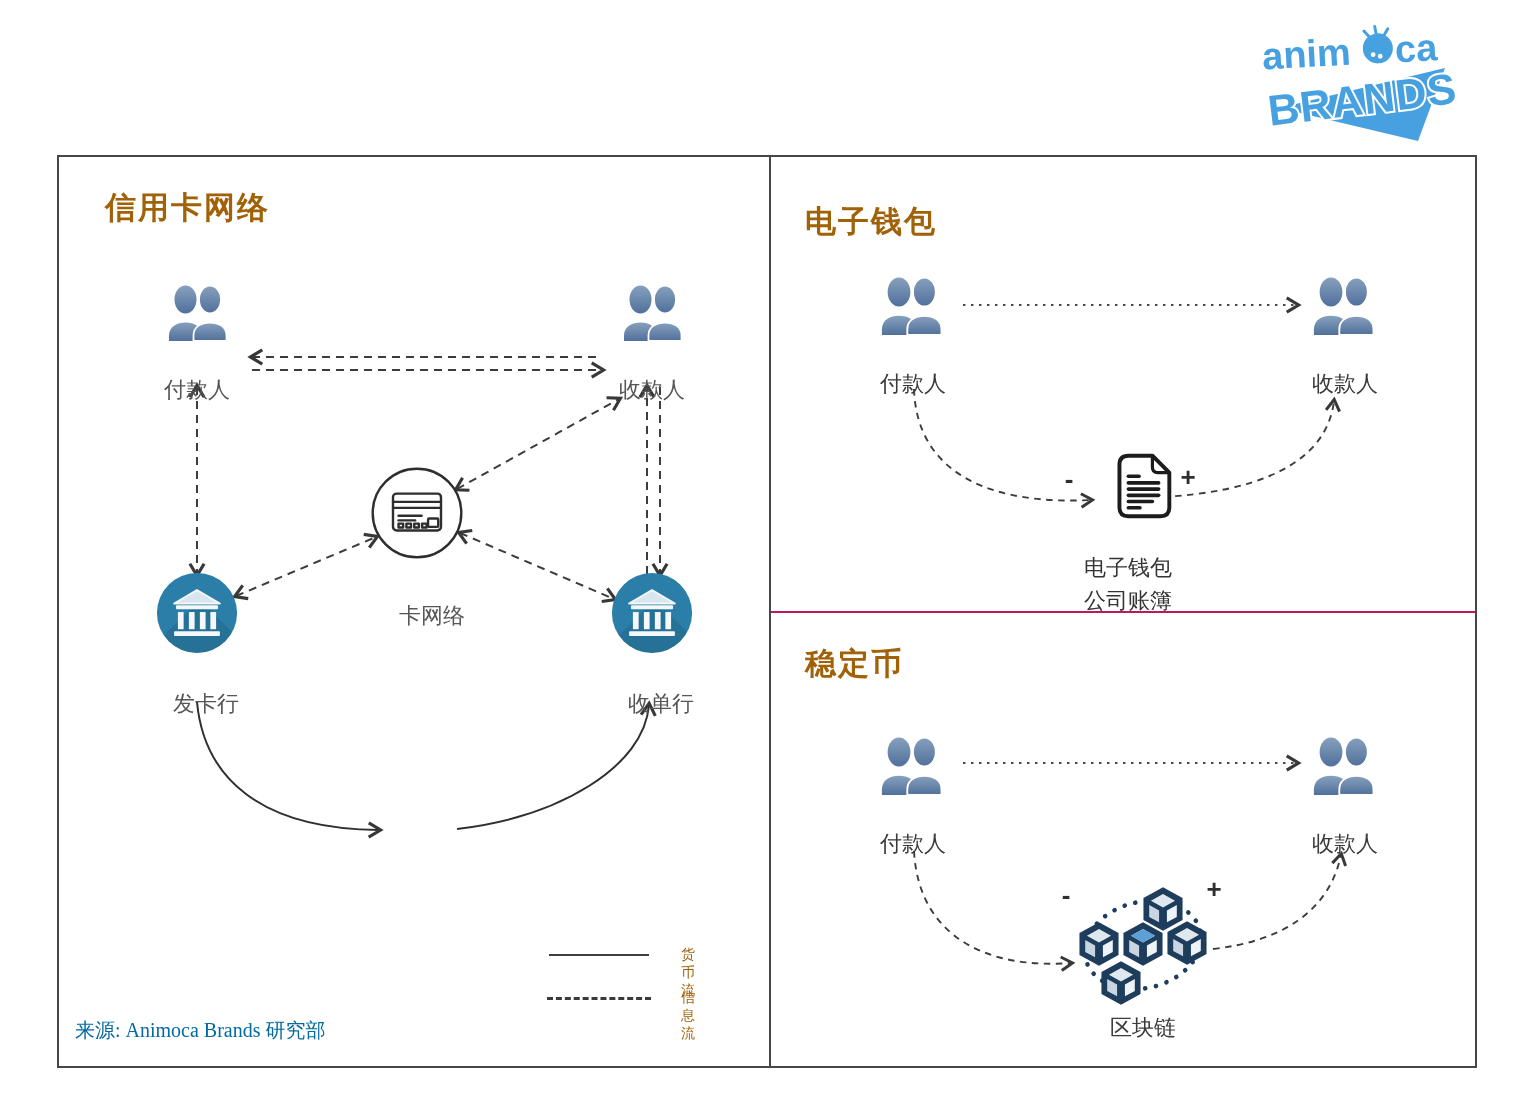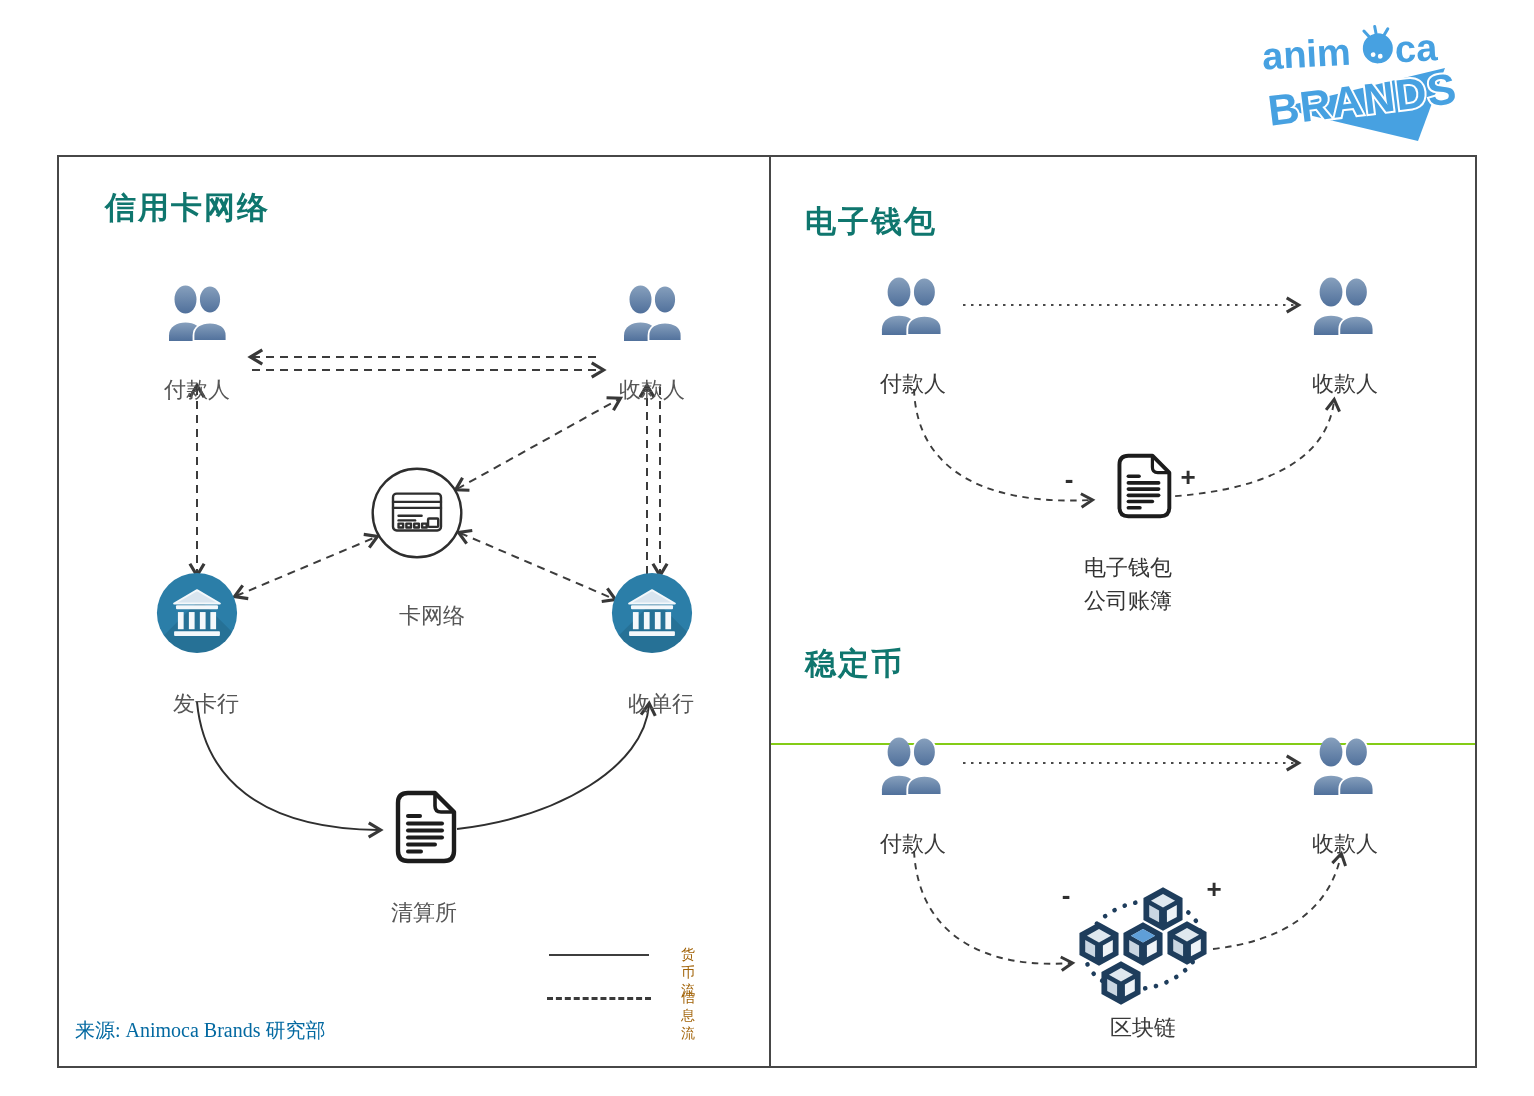--- a/index.html
+++ b/index.html
@@ -9,24 +9,24 @@
 
   .page-title { position:absolute; left:57px; top:66px; font-size:42px; font-weight:900;
                 color:#141414; letter-spacing:2px; }
 
   .logo { position:absolute; left:1256px; top:12px; }
 
   .frame { position:absolute; left:57px; top:155px; width:1420px; height:913px;
            border:2px solid #474747; }
   .panel { position:absolute; }
   .panel-left    { left:0; top:0; width:712px; height:909px; border-right:2px solid #474747; }
-  .panel-ewallet { left:712px; top:0; width:704px; height:588px; border-bottom:2px solid #84cc16; }
+  .panel-ewallet { left:712px; top:0; width:704px; height:456px; border-bottom:2px solid #be185d; }
   .panel-stable  { left:712px; top:456px; width:760px; height:453px;text-decoration:underline; }
 
-  .panel-title { position:absolute; font-size:31px; font-weight:800; color:#0f766e;
+  .panel-title { position:absolute; font-size:31px; font-weight:800; color:#a16207;
                  letter-spacing:2px; }
   .pt-left    { left:46px; top:30px; }
   .pt-ewallet { left:34px; top:44px; }
   .pt-stable  { left:34px; top:30px; }
 
   .connectors { position:absolute; left:0; top:0; }
 
   .node { position:absolute; display:flex; flex-direction:column; align-items:flex-end;
           transform:translateX(-50%);gap:24px; }
   .node-label { font-size:22px; color:#565656; margin-top:10px; white-space:nowrap; }
@@ -191,35 +191,20 @@
             <rect x="24" y="43" width="6" height="18"></rect>
             <rect x="35.5" y="43" width="6" height="18"></rect>
             <rect x="47" y="43" width="6" height="18"></rect>
             <rect x="58" y="43" width="6" height="18"></rect>
             <rect x="20" y="63" width="48" height="5" rx="1"></rect>
           </g>
         </svg>
         <div class="node-label">收单行</div>
       </div>
 
-      <div class="node" style="left:365px; top:633px;">
-        <svg width="64" height="74" viewBox="0 0 64 74">
-          <path d="M15,3 H42 L61,22 V61 Q61,71 51,71 H15 Q5,71 5,61 V13 Q5,3 15,3 Z" fill="#ffffff" stroke="#1c1c1c" stroke-width="4.4" stroke-linejoin="round"></path>
-          <path d="M42,4 V16 Q42,22 48,22 H60" fill="none" stroke="#1c1c1c" stroke-width="3.6"></path>
-          <g stroke="#1c1c1c" stroke-width="4" stroke-linecap="round">
-            <line x1="15" y1="26" x2="27" y2="26"></line>
-            <line x1="15" y1="33.5" x2="49" y2="33.5"></line>
-            <line x1="15" y1="40.5" x2="49" y2="40.5"></line>
-            <line x1="15" y1="47.5" x2="49" y2="47.5"></line>
-            <line x1="15" y1="54.5" x2="42" y2="54.5"></line>
-            <line x1="15" y1="61.5" x2="28" y2="61.5"></line>
-          </g>
-        </svg>
-        <div class="node-label">清算所</div>
-      </div>
 
       <div class="legend">
         <div class="leg-line-solid"></div>
         <div class="leg-label leg-label-money">货币流</div>
         <div class="leg-line-dashed"></div>
         <div class="leg-label leg-label-info">信息流</div>
       </div>
 
       <div class="source-note">来源: Animoca Brands 研究部</div>
     </section>

